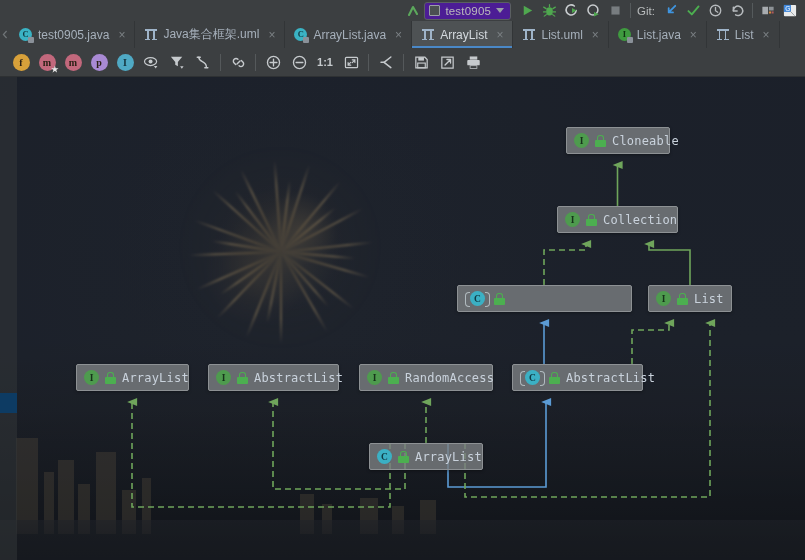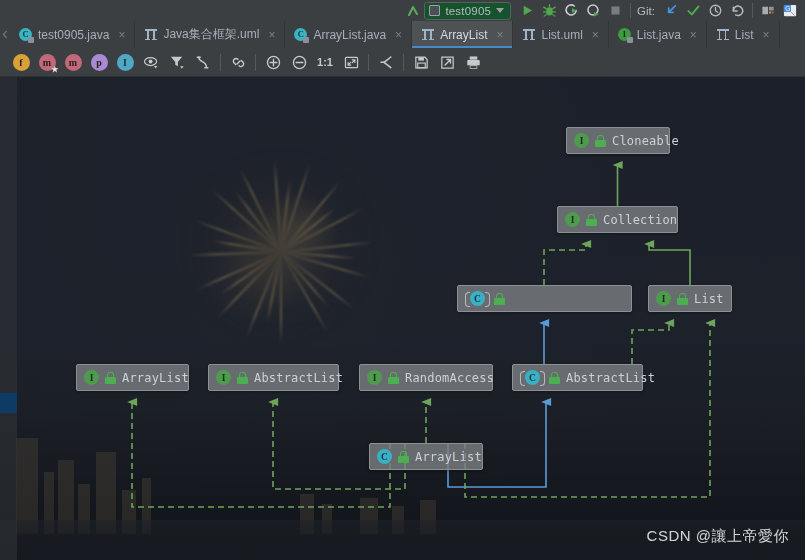--- a/index.html
+++ b/index.html
@@ -22,21 +22,21 @@
   .tb-btn {
     width: 22px; height: 19px; display: flex; align-items: center;
     justify-content: center; position: relative;
   }
   .tb-sep { width: 1px; height: 15px; background: #555a5c; margin: 0 4px; }
 
   .runconfig {
     display: flex; align-items: center; gap: 5px;
     height: 18px; padding: 0 6px 0 4px;
     border: 1px solid #5a5f61; border-radius: 3px;
-    background: #14532d; margin-right: 5px;
+    background: #4c1d95; margin-right: 5px;
   }
   .runconfig .rc-icon {
     width: 11px; height: 11px; border: 1.5px solid #9aa0a6;
     border-radius: 1px; background: #4b5052;
   }
   .runconfig .rc-label {
     color: #bbbbbb; font-size: 11.5px; letter-spacing: .2px;
     font-family: "Liberation Sans", sans-serif;
   }
   .caret-dn {
@@ -648,16 +648,15 @@
           <b></b>
           <i></i>
         </span>
       <span class="node-label">ArrayList</span>
     </div>
 
     <div style="position:absolute;left:0;top:0;width:17px;height:483px;background:rgba(52,56,58,.5)">
       <div style="position:absolute;left:0;top:316px;width:17px;height:20px;background:#0d3b63"></div>
     </div>
 
-    <div class="watermark">CSDN @讓上帝愛你</div>
   </div>
 
 </div>
 
 </body></html>

